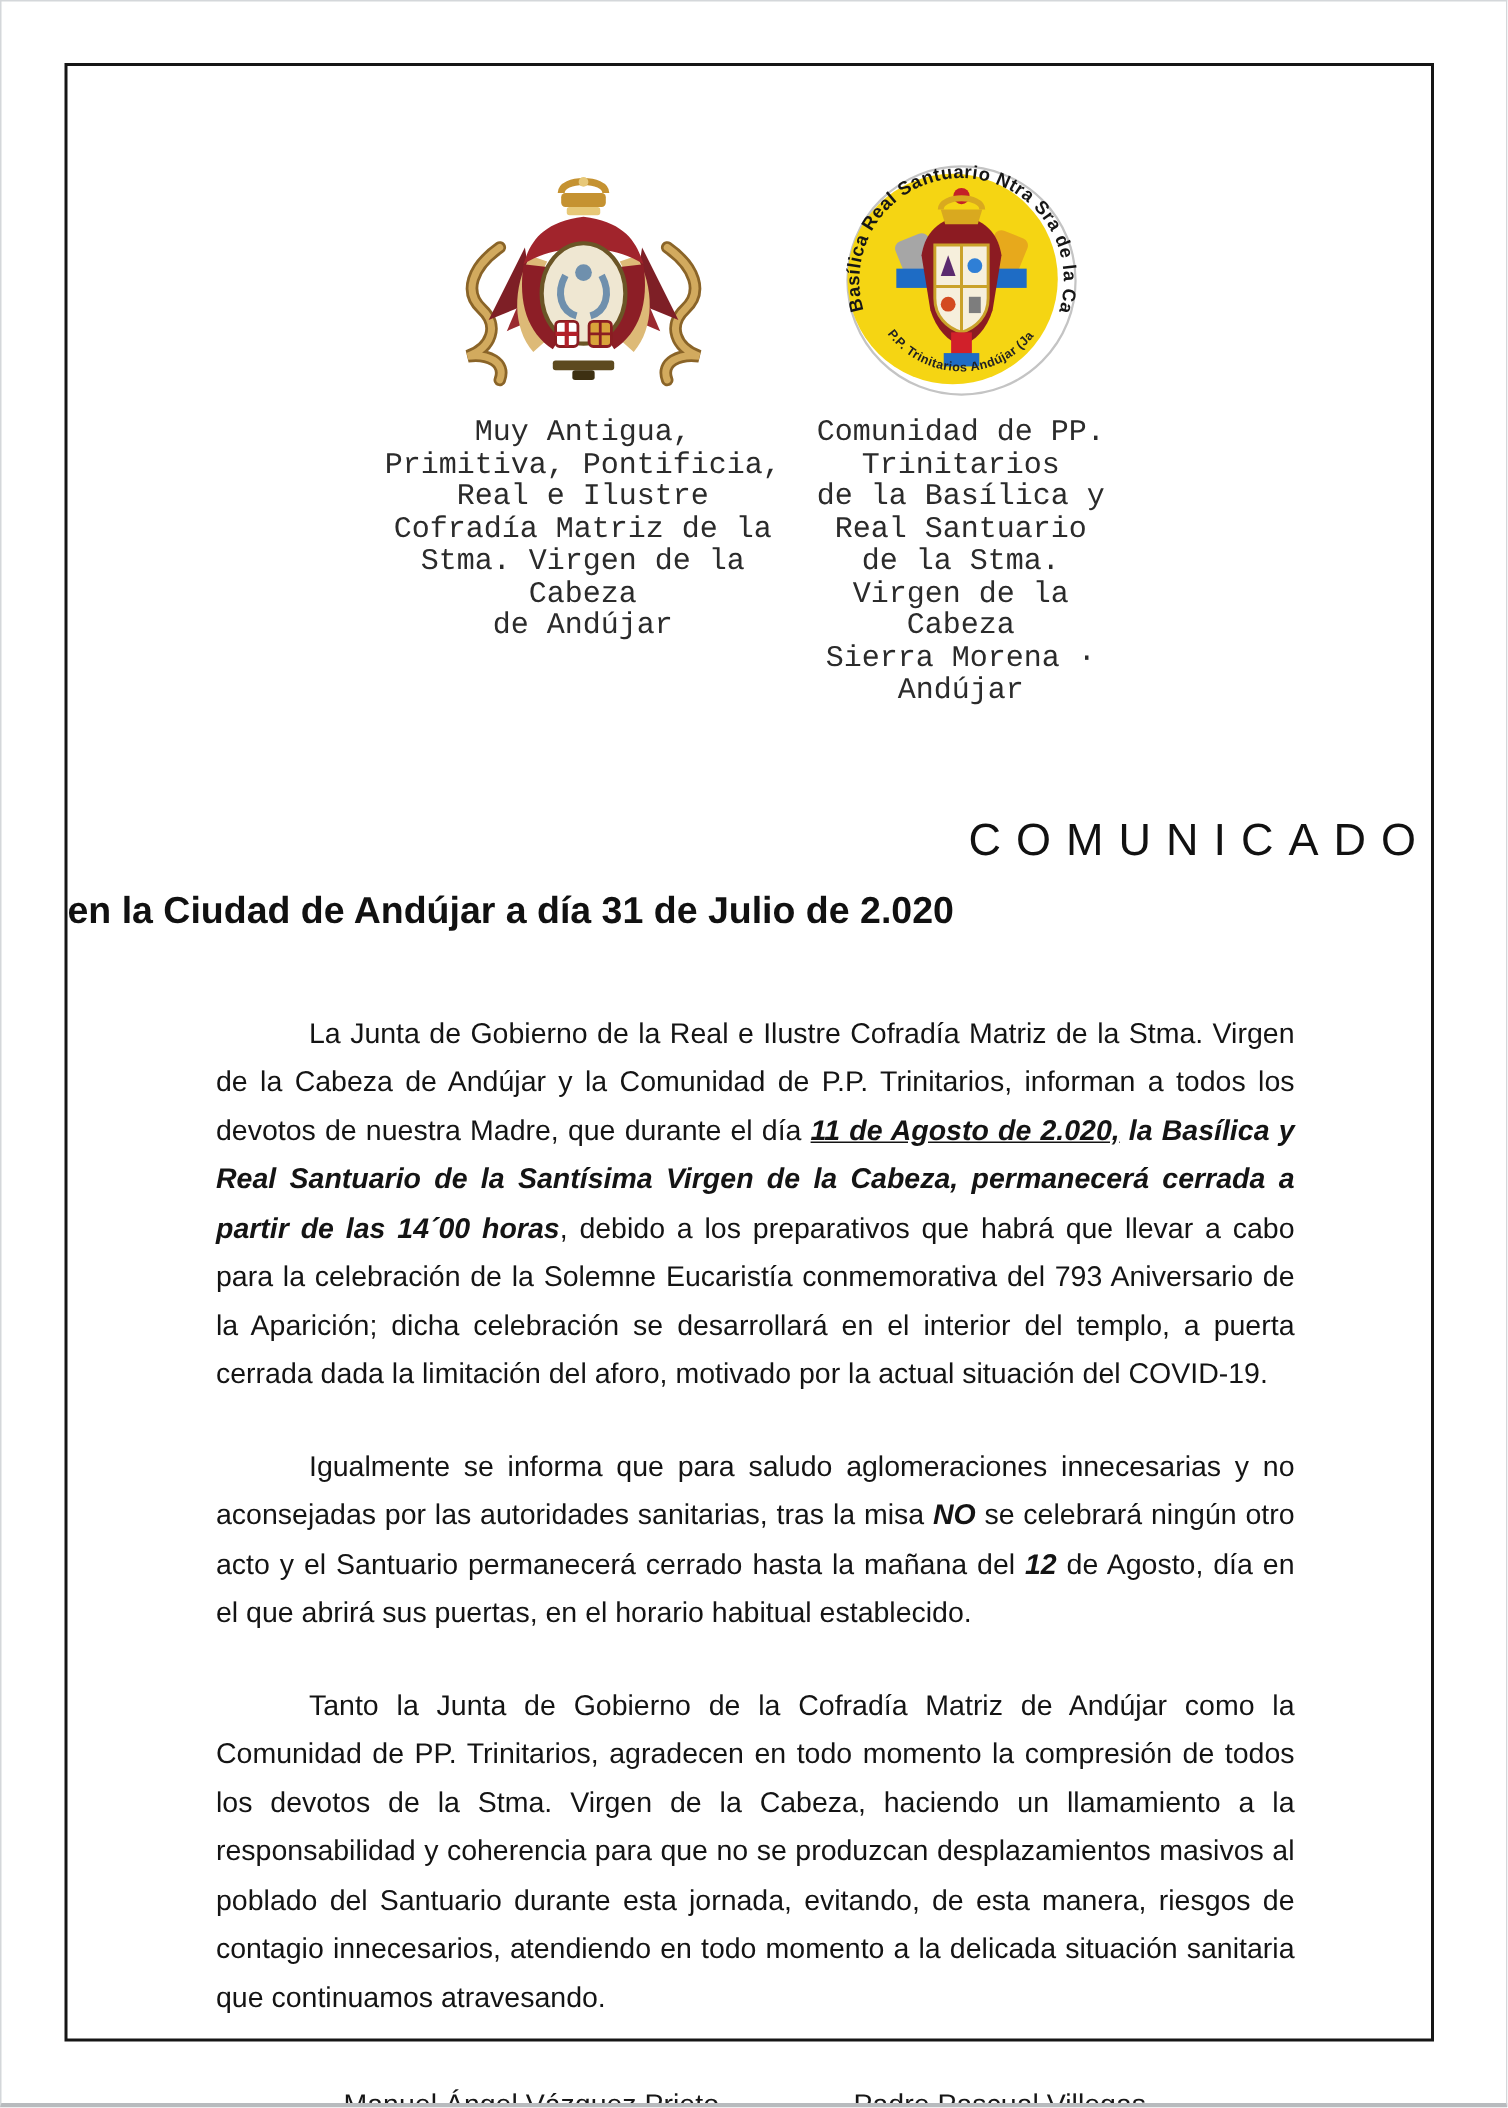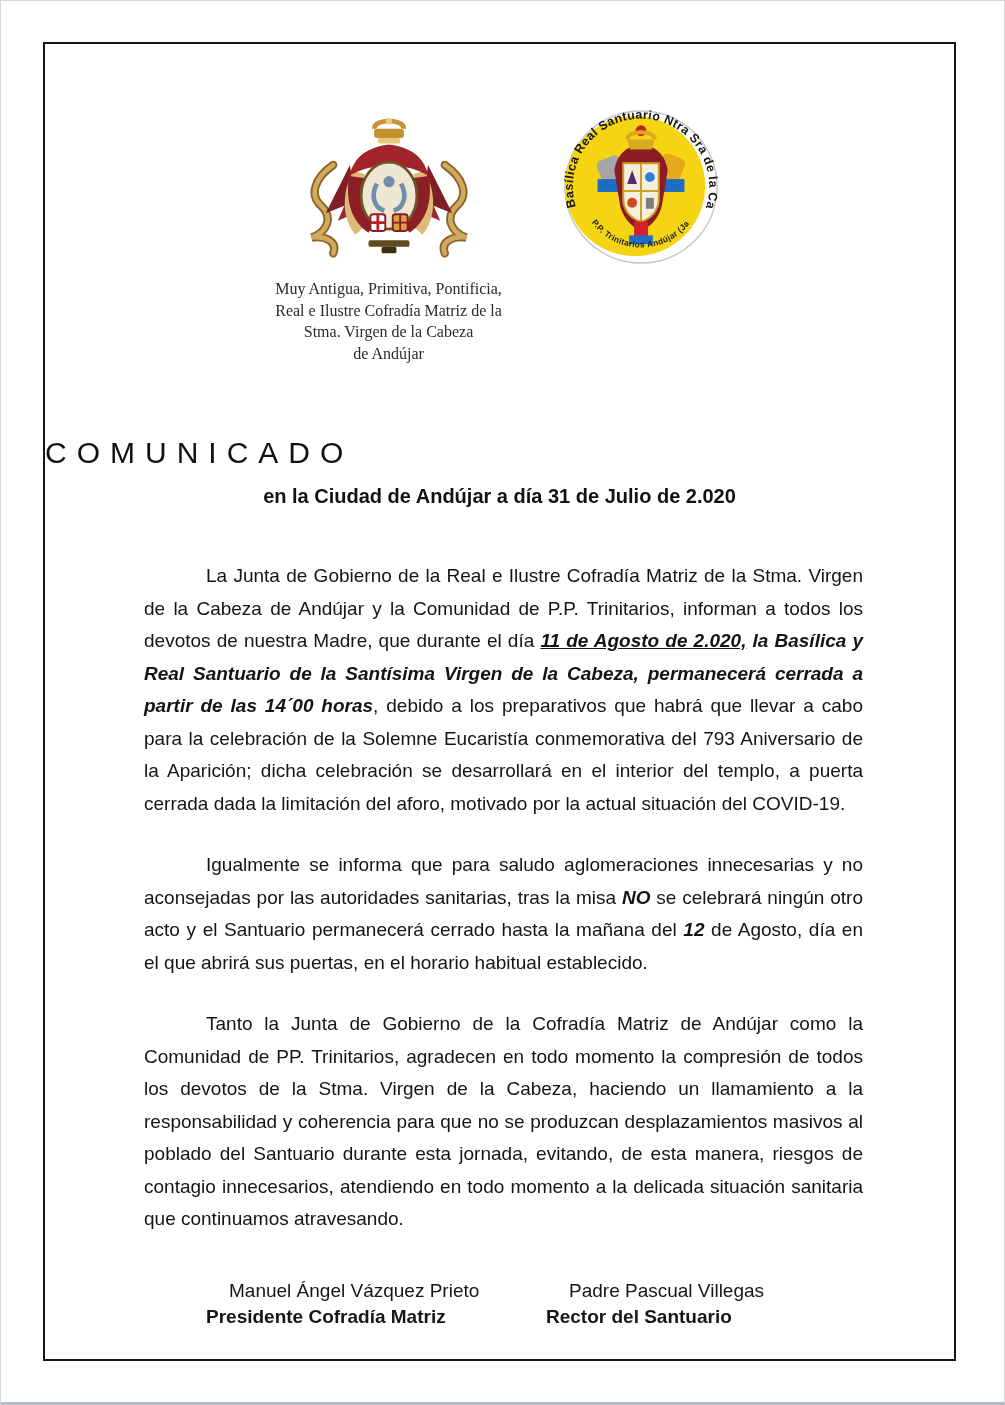--- a/index.html
+++ b/index.html
@@ -7,25 +7,25 @@
   .sheet{position:relative;width:1005px;height:1405px;box-sizing:border-box;background:#ffffff;
          border:1px solid #d4d7da;border-bottom:3px solid #b8bbbe;overflow:hidden;}
   .frame{position:absolute;left:42px;top:41px;width:913px;height:1319px;box-sizing:border-box;
          border:2px solid #161616;}
   
   .header-row{display:flex;justify-content:center;gap:10px;margin-top:64px;}
   .org-col{display:flex;flex-direction:column;align-items:center;}
   .org-col.left{width:272px;}
   .org-col.right{width:212px;}
   .logo-box{height:158px;display:flex;align-items:flex-end;justify-content:center;}
-  .caption{margin-top:12px;font-family:Liberation Serif, serif;font-size:16px;line-height:21.5px;
+  .caption{margin-top:12px;font-family:Liberation Mono, monospace;font-size:20px;line-height:21.5px;
            text-align:center;white-space:pre-line;color:#2b2b2b;}
   
-  .title{margin:72px 0 0 0;text-align:left;font-size:30px;font-weight:400;letter-spacing:10px;color:#111;}
-  .dateline{margin-top:15px;text-align:center;font-size:20px;font-weight:bold;color:#111;}
+  .title{margin:72px 0 0 0;text-align:right;font-size:30px;font-weight:400;letter-spacing:10px;color:#111;}
+  .dateline{margin-top:15px;text-align:left;font-size:25px;font-weight:bold;color:#111;}
   
   .body-copy{margin:52px 0 0 99px;width:719px;font-size:19px;line-height:32.5px;text-align:justify;color:#141414;}
   .body-copy p{margin:0 0 29px 0;text-indent:62px;}
   .body-copy p:last-child{margin-bottom:0;}
   .b{font-weight:bold;font-style:italic;}
   .u{text-decoration:underline;}
   
   .signatures{display:flex;margin:44px 0 0 161px;}
   .signature{width:340px;}
   .sig-name{font-size:19px;margin-left:23px;}
@@ -121,20 +121,24 @@
             <rect x="68" y="129" width="24" height="9" fill="#1e6cc5"></rect>
 
             <text font-family="Liberation Sans, sans-serif" font-size="12.5" font-weight="bold" fill="#161616" letter-spacing="0.4">
               <textPath href="#ringarc">Basílica Real Santuario Ntra Sra de la Cabeza</textPath>
             </text>
             <text font-family="Liberation Sans, sans-serif" font-size="8.5" font-weight="bold" fill="#222222" letter-spacing="0.3">
               <textPath href="#botarc">P.P. Trinitarios   Andújar (Jaén)</textPath>
             </text>
           </svg>
         </div>
+        <div class="caption">Comunidad de PP. Trinitarios
+de la Basílica y Real Santuario
+de la Stma. Virgen de la Cabeza
+Sierra Morena · Andújar</div>
       </div>
 
     </div>
 
     <h1 class="title">COMUNICADO</h1>
     <div class="dateline">en la Ciudad de Andújar a día 31 de Julio de 2.020</div>
 
     <div class="body-copy">
       <p><span>La Junta de Gobierno de la Real e Ilustre Cofradía Matriz de la Stma. Virgen de la Cabeza de Andújar y la Comunidad de P.P. Trinitarios, informan a todos los devotos de nuestra Madre, que durante el día </span><span class="b u">11 de Agosto de 2.020,</span><span class="b"> la Basílica y Real Santuario de la Santísima Virgen de la Cabeza, permanecerá cerrada a partir de las 14´00 horas</span><span>, debido a los preparativos que habrá que llevar a cabo para la celebración de la Solemne Eucaristía conmemorativa del 793 Aniversario de la Aparición; dicha celebración se desarrollará en el interior del templo, a puerta cerrada dada la limitación del aforo, motivado por la actual situación del COVID-19.</span></p>
       <p><span>Igualmente se informa que para saludo aglomeraciones innecesarias y no aconsejadas por las autoridades sanitarias, tras la misa </span><span class="b">NO</span><span> se celebrará ningún otro acto y el Santuario permanecerá cerrado hasta la mañana del </span><span class="b">12</span><span> de Agosto, día en el que abrirá sus puertas, en el horario habitual establecido.</span></p>

